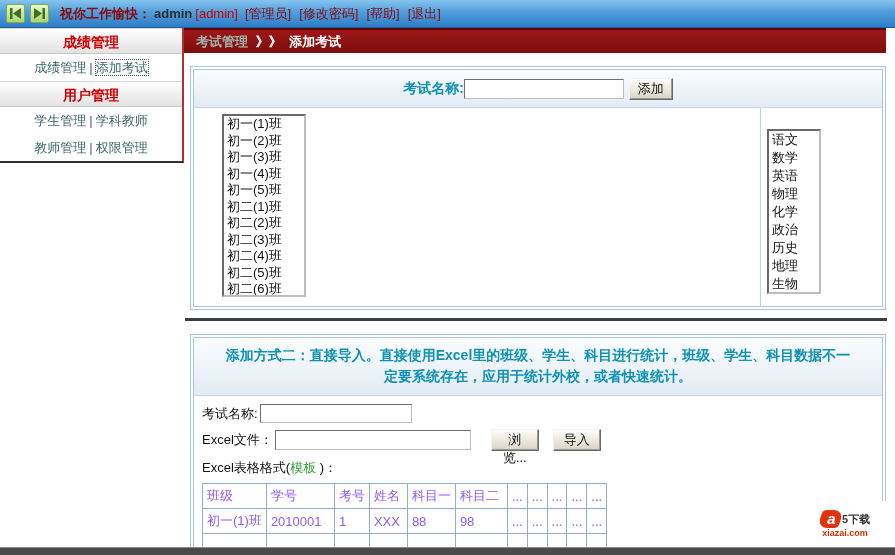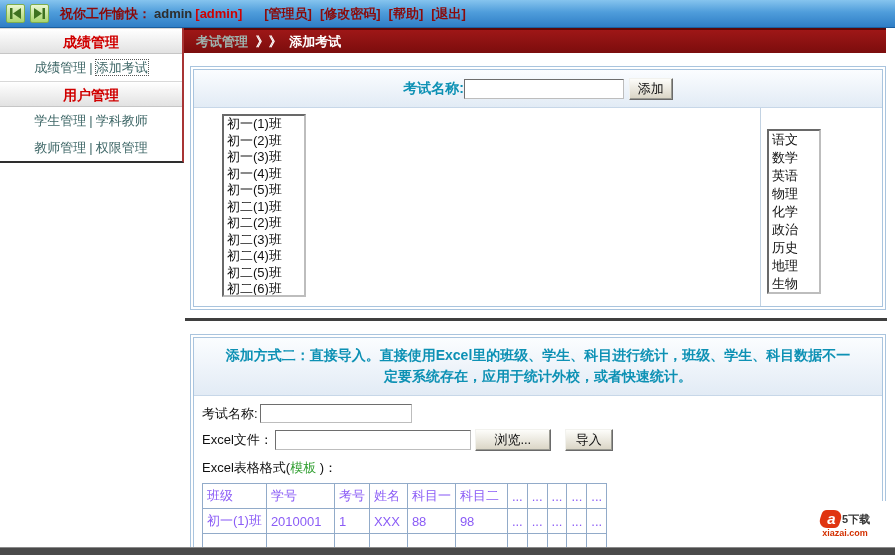--- a/index.html
+++ b/index.html
@@ -8,22 +8,22 @@
   #stage { position:relative; width:895px; height:555px; background:#fff; overflow:hidden; }
 
   
   .topbar { position:absolute; left:0; top:0; width:895px; height:28px;
     background:linear-gradient(#86c4ee 0%, #4f9ddb 45%, #2f7ec6 100%);
     border-bottom:1px solid #1a5fa0; display:flex; align-items:center; padding:0 6px; white-space:nowrap; }
   .navbtn { width:19px; height:19px; margin-right:5px; border:1px solid #7fae4e; border-radius:2px;
     background:linear-gradient(#eaf7d2, #a9d56e); display:inline-flex; align-items:center; justify-content:center; }
   .greet { color:#8b0a0a; font-weight:bold; font-size:13px; margin-left:6px; }
   .uname { color:#2e2e2e; font-weight:bold; font-size:13px; margin:0 3px; }
-  .utag  { color:#d00000; font-weight:bold; font-size:13px; margin-right:18px; }
-  .tlink { color:#8b0a0a; font-weight:bold; font-size:13px; margin:12px 4px; text-decoration:none; cursor:pointer; }
+  .utag  { color:#d00000; font-weight:normal; font-size:13px; margin-right:3px; }
+  .tlink { color:#8b0a0a; font-weight:normal; font-size:13px; margin:12px 4px; text-decoration:none; cursor:pointer; }
   .marquee { color:#8b0000; font-weight:bold; font-size:13px; margin-left:28px; overflow:hidden; }
 
   
   .sidebar { position:absolute; left:0; top:28px; width:184px; height:519px; background:#fff; }
   .menu { border-right:2px solid #a83434; border-bottom:2px solid #2e2e2e; }
   .menu-header { height:26px; line-height:26px; text-align:center; color:#d00000; font-weight:bold; font-size:14px;
     background:linear-gradient(#ffffff, #e2e2e2); border-top:1px solid #d8d8d8; border-bottom:1px solid #c6c6c6; }
   .menu-row { text-align:center; padding:5px 0 4px 0; font-size:13px; color:#3d6666; }
   .mlink { color:#3d6666; text-decoration:none; cursor:pointer; }
   .mlink.active { outline:1px dotted #555; }
@@ -185,21 +185,21 @@
           <span class="teal-label">添加方式二：直接导入。直接使用Excel里的班级、学生、科目进行统计，班级、学生、科目数据不一定要系统存在，应用于统计外校，或者快速统计。</span>
         </div>
         <div class="p2-body">
           <div class="frm-row">
             <span class="frm-label">考试名称:</span>
             <input class="txt" style="width: 152px; height: 19px;" type="text">
           </div>
           <div class="frm-row">
             <span class="frm-label">Excel文件：</span>
             <input class="txt" style="width: 196px;" type="text">
-            <button class="btn" style="margin-left:4px;width:76px;">浏览...</button>
+            <button class="btn" style="margin-left:20px;width:48px;">浏览...</button>
             <button class="btn" style="margin-left:14px;width:48px;">导入</button>
           </div>
           <div class="fmt-line">
             <span>Excel表格格式(</span><a class="green-link">模板</a><span> )：</span>
           </div>
           <table class="fmt">
             <tbody>
               <tr>
                   <th>班级</th>
                   <th>学号</th>

